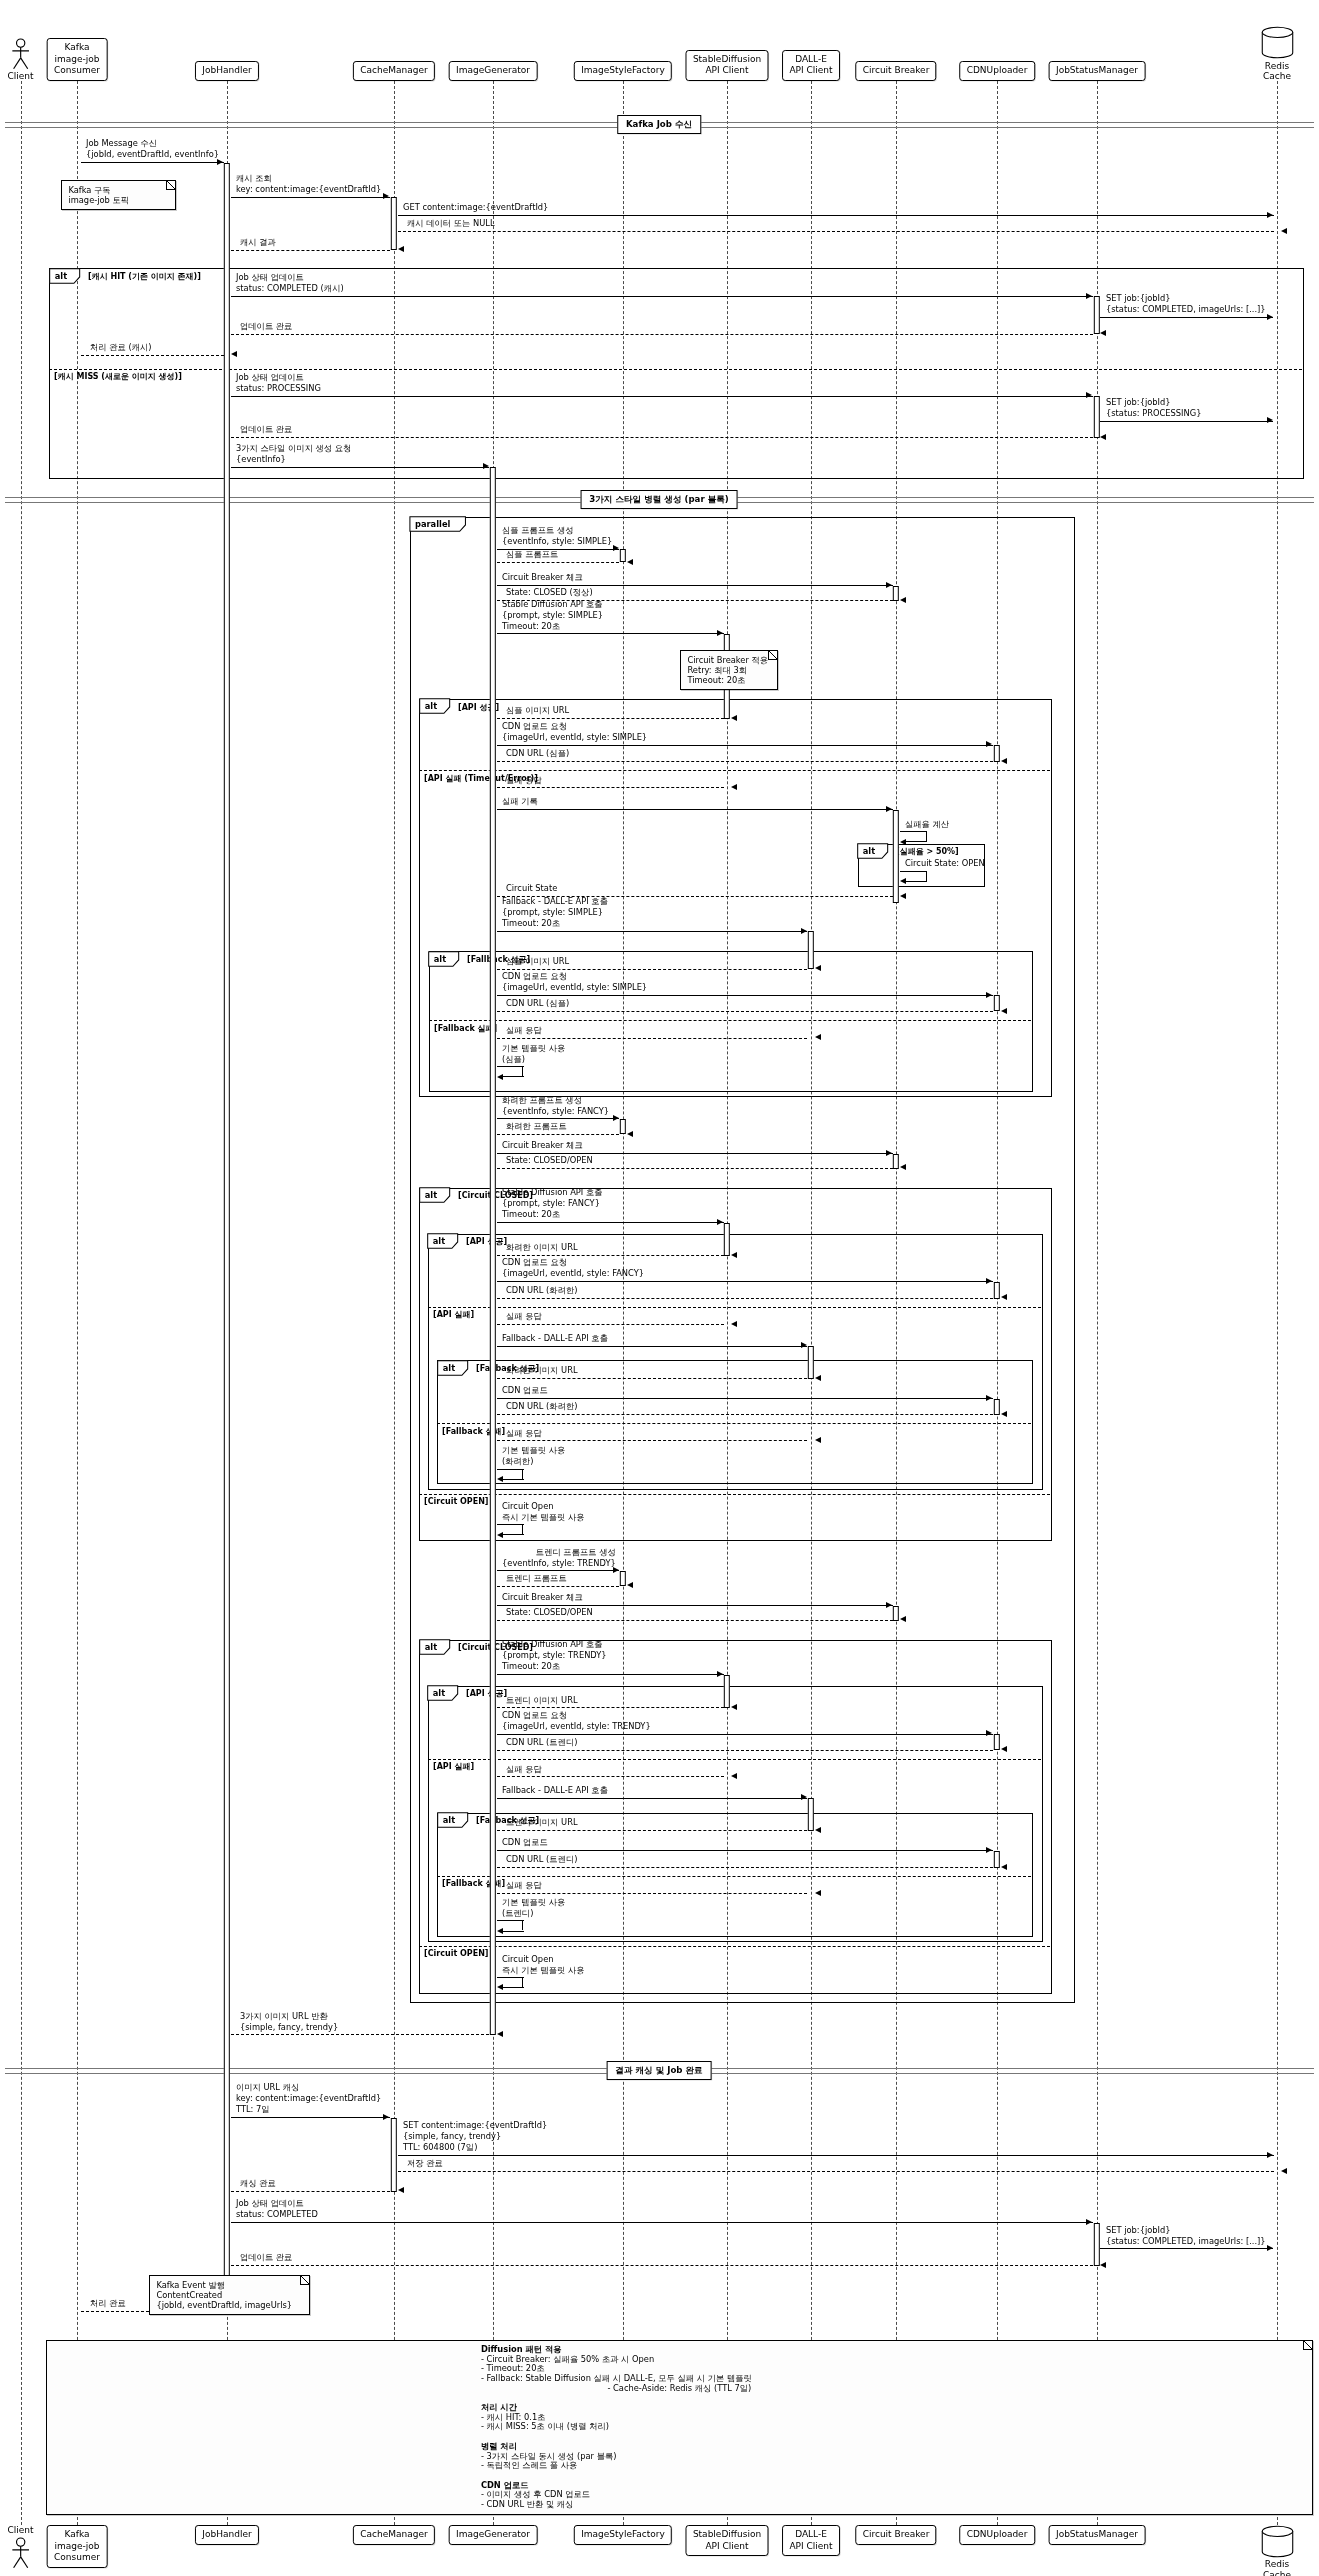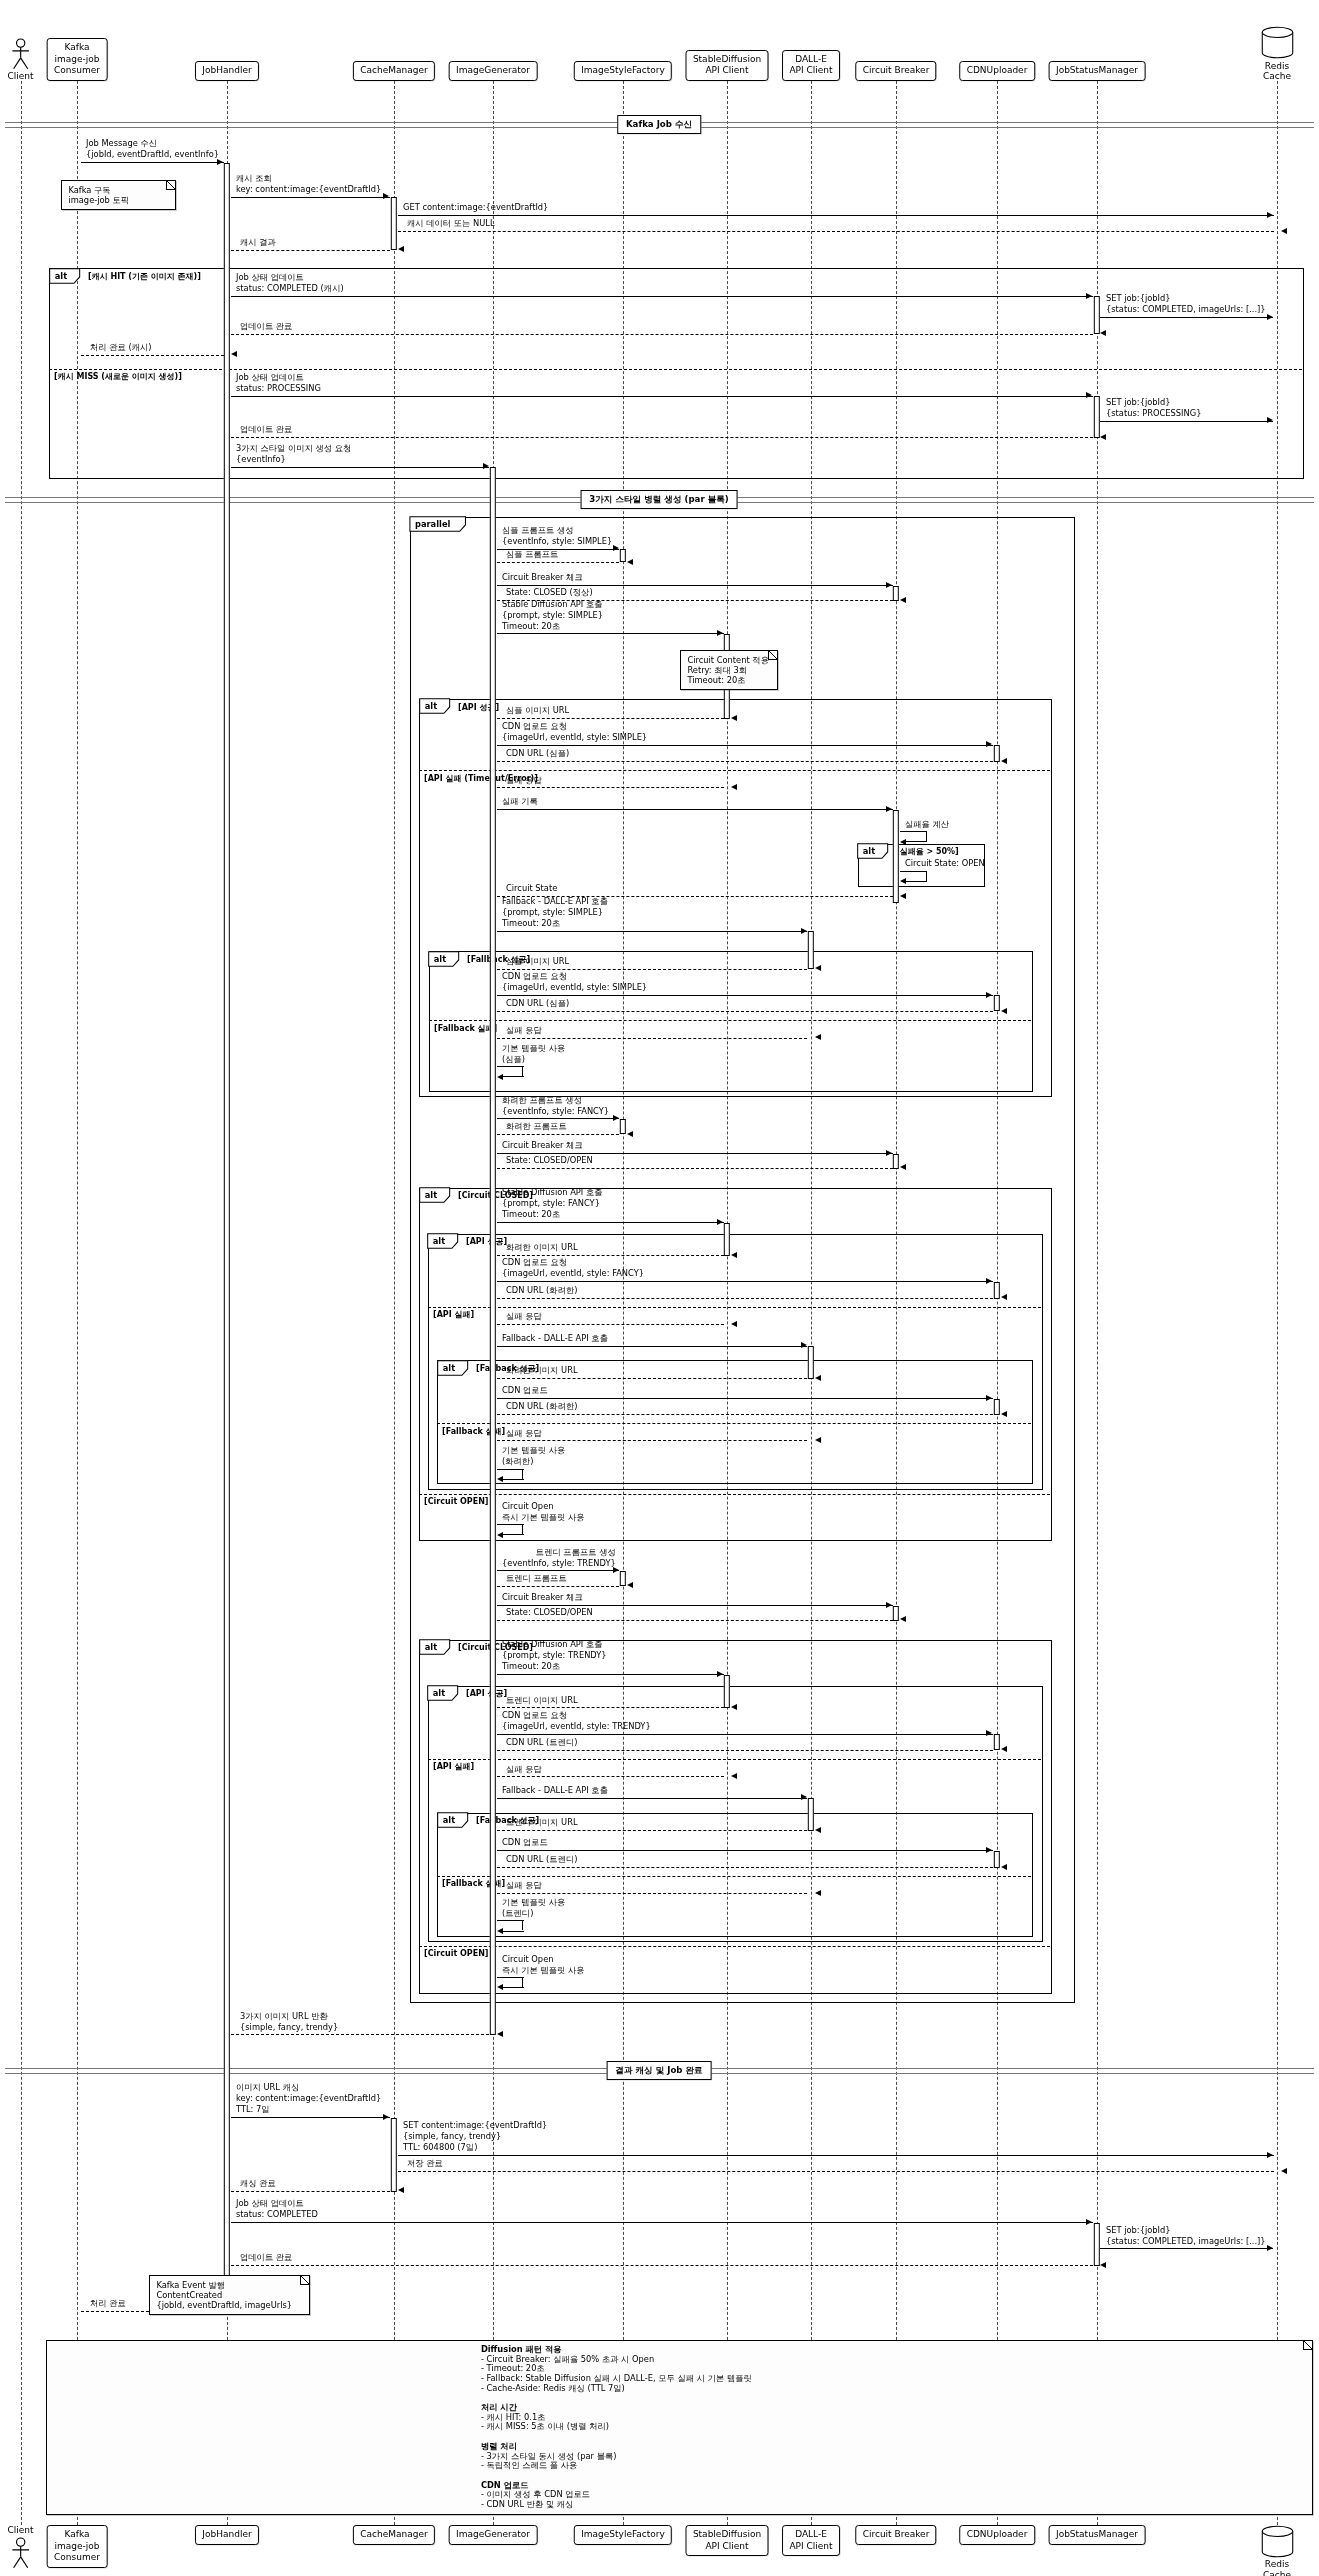--- a/index.html
+++ b/index.html
@@ -570,41 +570,41 @@
     <div class="note" style="left: 61px; top: 180px; width: 100px;">
       <div class="fold"></div>
       <div class="note-inner">
         <div class="note-line">Kafka 구독</div>
         <div class="note-line">image-job 토픽</div>
       </div>
     </div>
     <div class="note" style="left: 680px; top: 650px; width: 83px;">
       <div class="fold"></div>
       <div class="note-inner">
-        <div class="note-line">Circuit Content 적용</div>
+        <div class="note-line">Circuit Breaker 적용</div>
         <div class="note-line">Retry: 최대 3회</div>
         <div class="note-line">Timeout: 20초</div>
       </div>
     </div>
     <div class="note" style="left: 149px; top: 2275px; width: 146px;">
       <div class="fold"></div>
       <div class="note-inner">
         <div class="note-line">Kafka Event 발행</div>
         <div class="note-line">ContentCreated</div>
         <div class="note-line">{jobId, eventDraftId, imageUrls}</div>
       </div>
     </div>
     <div class="note" style="left: 46px; top: 2340px; width: 1252px;">
       <div class="fold"></div>
       <div class="note-inner" style="width: 397px; line-height: 9.7px;">
         <div class="note-line" style="font-weight: bold; min-height: 9.7px;">Diffusion 패턴 적용</div>
         <div class="note-line" style="min-height: 9.7px;">- Circuit Breaker: 실패율 50% 초과 시 Open</div>
         <div class="note-line" style="min-height: 9.7px;">- Timeout: 20초</div>
         <div class="note-line" style="min-height: 9.7px;">- Fallback: Stable Diffusion 실패 시 DALL-E, 모두 실패 시 기본 템플릿</div>
-        <div class="note-line" style="min-height: 9.7px;">- Cache-Aside: Redis 캐싱 (TTL 7일)</div>
+        <div class="note-line" style="min-height: 9.7px; text-align: center;">- Cache-Aside: Redis 캐싱 (TTL 7일)</div>
         <div class="note-line" style="min-height: 9.7px;"></div>
         <div class="note-line" style="font-weight: bold; min-height: 9.7px;">처리 시간</div>
         <div class="note-line" style="min-height: 9.7px;">- 캐시 HIT: 0.1초</div>
         <div class="note-line" style="min-height: 9.7px;">- 캐시 MISS: 5초 이내 (병렬 처리)</div>
         <div class="note-line" style="min-height: 9.7px;"></div>
         <div class="note-line" style="font-weight: bold; min-height: 9.7px;">병렬 처리</div>
         <div class="note-line" style="min-height: 9.7px;">- 3가지 스타일 동시 생성 (par 블록)</div>
         <div class="note-line" style="min-height: 9.7px;">- 독립적인 스레드 풀 사용</div>
         <div class="note-line" style="min-height: 9.7px;"></div>
         <div class="note-line" style="font-weight: bold; min-height: 9.7px;">CDN 업로드</div>

